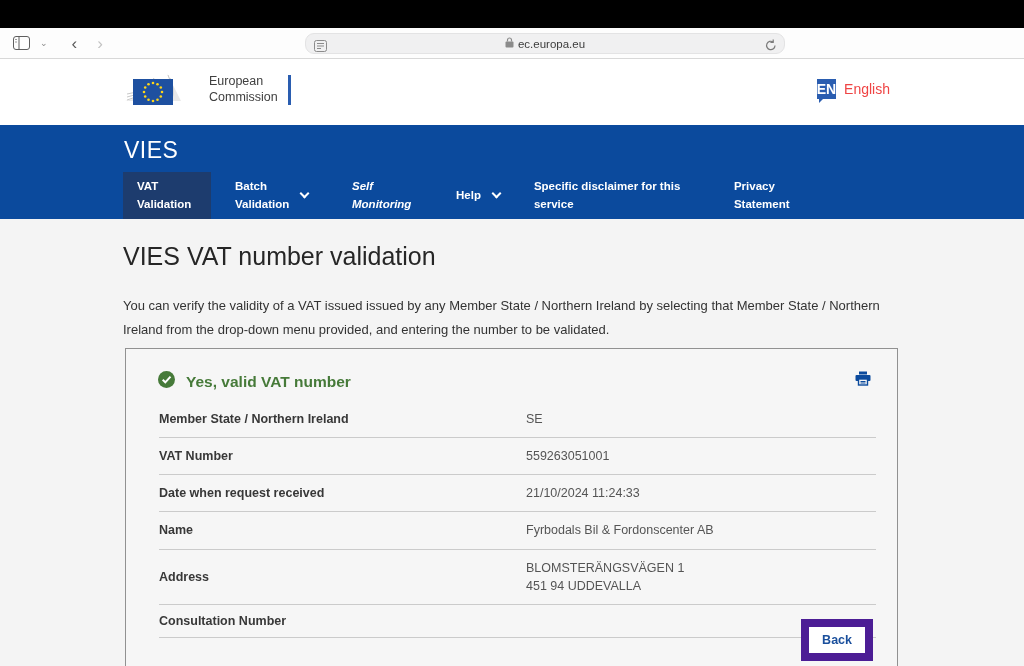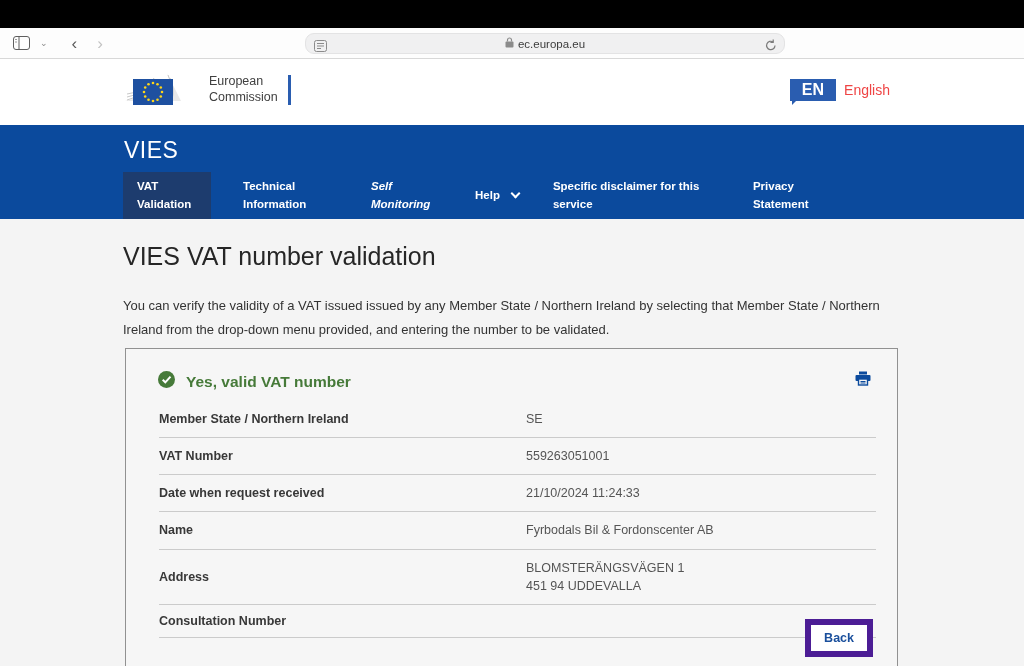--- a/index.html
+++ b/index.html
@@ -25,22 +25,22 @@
   .url-reload { position:absolute; right:7px; top:4px; }
   .tb-right { position:absolute; right:12px; top:33px; display:flex; align-items:center; gap:20px; color:#5f5f5f; }
   .plus-glyph { font-size:17px; color:#5f5f5f; line-height:1; }
 
   
   .ec-header { position:absolute; left:0; top:59px; width:1024px; height:66px; background:#ffffff; }
   .ec-logo { position:absolute; left:123px; top:8px; display:flex; align-items:center; }
   .logo-name { margin-left:8px; font-size:12.5px; line-height:1.25; color:#404040; }
   .logo-bar { width:3px; height:30px; background:#2a5db0; margin-left:10px; }
   .lang { position:absolute; right:134px; top:20px; display:flex; align-items:center; gap:8px; cursor:pointer; }
-  .lang-badge { background:#2a5db0; color:#fff; font-size:16px; font-weight:bold; border-radius:0;
-                padding:2px 12px; position:relative; }
+  .lang-badge { background:#2a5db0; color:#fff; font-size:14px; font-weight:bold; border-radius:0;
+                padding:2px 0; position:relative; }
   .lang-badge:after { content:""; position:absolute; left:2px; bottom:-4px; border:3px solid transparent;
                       border-top-color:#2a5db0; border-left-color:#2a5db0; }
   .lang-label { color:#ef4444; font-size:14px; }
 
   
   .band { position:absolute; left:0; top:125px; width:1024px; height:94px; background:#0b4a9d; }
   .band-title { position:absolute; left:124px; top:12px; color:#fff; font-size:23px; font-weight:400; letter-spacing:.5px; }
   .nav { position:absolute; left:123px; top:47px; height:47px; display:flex; align-items:center; }
   .nav-item { color:#fff; font-size:11.5px; font-weight:bold; line-height:1.5; height:47px;
               display:flex; align-items:center; padding:0 14px; cursor:pointer; }
@@ -60,21 +60,21 @@
           border:1px solid #919191; }
   .status-row { position:absolute; left:32px; top:22px; display:flex; align-items:center; gap:11px; }
   .status-text { color:#467a39; font-size:15.5px; font-weight:bold; }
   .print-btn { position:absolute; right:26px; top:22px; cursor:pointer; }
 
   table.result { position:absolute; left:33px; top:52px; width:717px; border-collapse:collapse; }
   table.result td { border-bottom:1px solid #cbcbcb; padding:9px 0; vertical-align:middle; }
   td.lbl { width:367px; font-size:12.5px; font-weight:bold; color:#383838; }
   td.val { font-size:12.5px; color:#555; white-space:pre-line; line-height:1.45; }
 
-  .back-btn { position:absolute; right:24px; top:270px; background:#fff; border:6px solid #4c1d95;
+  .back-btn { position:absolute; right:24px; top:270px; background:#fff; border:8px solid #4c1d95;
               color:#1a4f9c; font-weight:bold; font-size:12.5px; padding:6px 13px;
               font-family:"Liberation Sans", sans-serif; cursor:pointer; }
 </style>
 </head>
 <body>
 
 <div class="frame">
 
   <div class="mac-bar"></div>
 
@@ -179,22 +179,23 @@
       <span class="lang-label">English</span>
     </div>
   </div>
 
   <div class="band">
     <div class="band-title">VIES</div>
     <div class="nav">
       <div class="nav-item active w60">
         <span>VAT Validation</span>
       </div>
-      <div class="nav-item w75" style="margin-left:18px;">
-        <span>Technical Information</span>
+      <div class="nav-item w65" style="margin-left:10px;">
+        <span>Batch Validation</span>
+        <span class="nav-chev"></span>
       </div>
       <div class="nav-item w70" style="margin-left:24px;font-style:italic;">
         <span>Self Monitoring</span>
       </div>
       <div class="nav-item" style="margin-left:6px;">
         <span>Help</span>
         <span class="nav-chev"></span>
       </div>
       <div class="nav-item w150" style="margin-left:6px;">
         <span>Specific disclaimer for this service</span>

